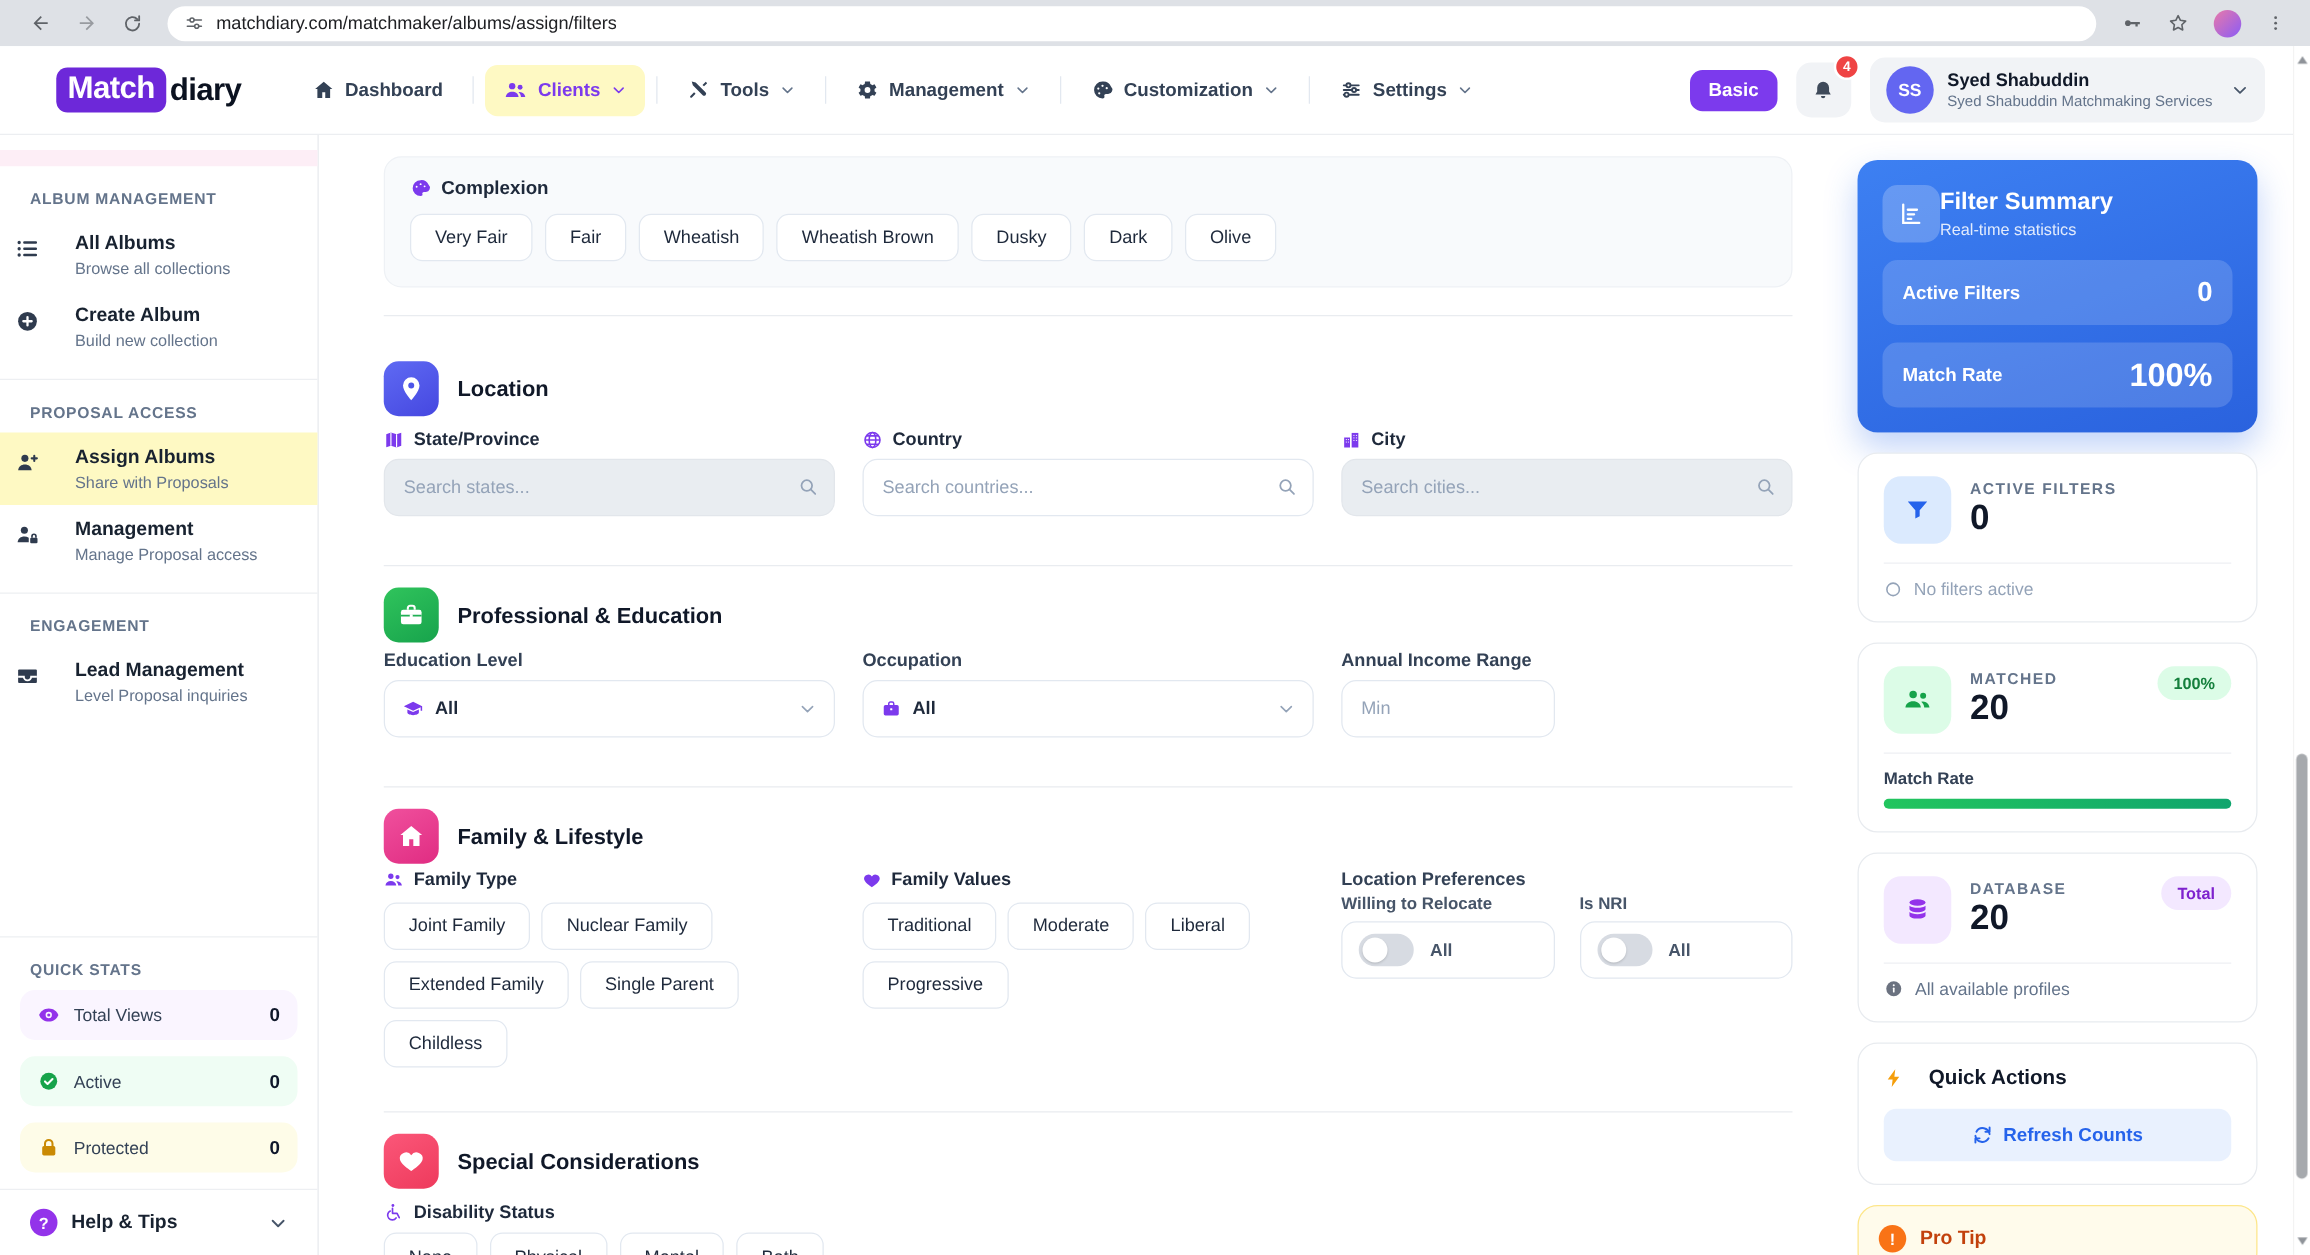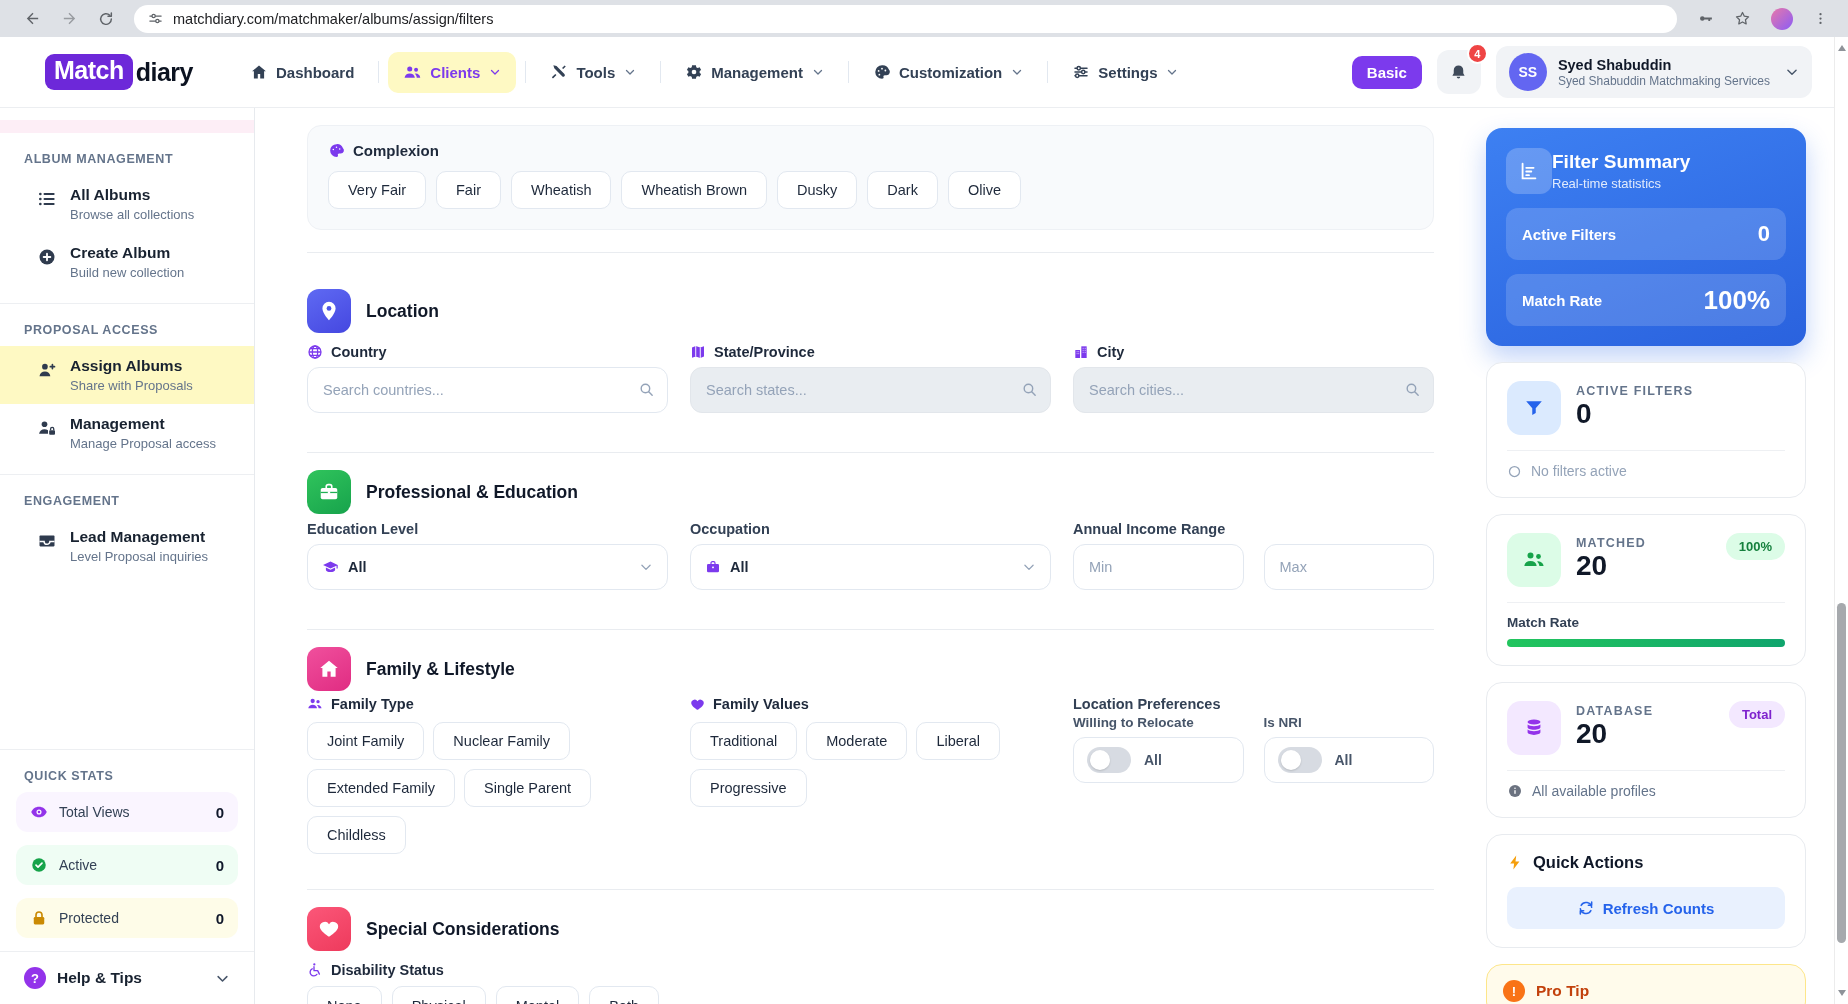--- a/index.html
+++ b/index.html
@@ -36,21 +36,21 @@
   .user-org{font-size:12px;color:#64748b;margin-top:1px}
   .chip-chev{color:#475569;margin-left:4px}
 
   
   .layout{display:flex;height:896px}
 
   
   .sidebar{width:255px;border-right:1px solid #e7eaee;display:flex;flex-direction:column;flex-shrink:0;background:#fff}
   .pink-strip{height:13px;background:#fdeef6;margin-top:12px}
   .side-title{padding:19px 24px 9px;font-size:12.5px;font-weight:700;color:#64748b;letter-spacing:.6px}
-  .side-item{display:flex;gap:13px;padding:11px 37px;align-items:flex-start;cursor:pointer}
+  .side-item{display:flex;gap:28px;padding:11px 12px;align-items:flex-start;cursor:pointer}
   .side-item .si{color:#2f3b4e;margin-top:3px;flex-shrink:0}
   .side-item.active{background:#fef9c3}
   .si-label{font-size:15.5px;font-weight:700;color:#182230}
   .si-desc{font-size:13px;color:#64748b;margin-top:3px}
   .side-div{height:1px;background:#edeff2;margin:12px 0 0}
   .spacer{flex:1}
   .qs-pill{margin:0 16px 13px;border-radius:12px;padding:11px 14px;display:flex;align-items:center;gap:11px}
   .qs-label{font-size:14px;font-weight:500;color:#334155}
   .qs-value{margin-left:auto;font-weight:800;font-size:15px;color:#0f172a}
   .qs-views{background:#faf5ff}
@@ -113,21 +113,21 @@
   .stat-label{font-size:12.5px;font-weight:700;color:#64748b;letter-spacing:1.2px;margin-top:3px}
   .stat-value{font-size:28px;font-weight:800;color:#101828;margin-top:2px;line-height:1}
   .stat-badge{margin-left:auto;font-size:13px;font-weight:700;padding:6px 13px;border-radius:999px}
   .bg-green{background:#dcfce7;color:#15803d}
   .bg-purple{background:#f3e8ff;color:#7e22ce}
   .stat-div{height:1px;background:#eef0f3;margin:15px 0 12px}
   .note-row{display:flex;align-items:center;gap:9px;color:#94a3b8;font-size:14px}
   .note-row.dark{color:#64748b}
   .bar-label{font-size:13.5px;color:#334155;font-weight:600}
   .bar{height:8px;border-radius:4px;background:linear-gradient(90deg,#22c55e,#10a56d);margin-top:9px;width:0}
-  .qa-title{display:flex;align-items:center;gap:9px;font-size:16.5px;font-weight:800;color:#101828}
+  .qa-title{display:flex;align-items:center;gap:19px;font-size:16.5px;font-weight:800;color:#101828}
   .qa-btn{margin-top:15px;height:42px;background:#e9f1fe;border-radius:10px;display:flex;align-items:center;justify-content:center;gap:9px;color:#2563eb;font-weight:700;font-size:15px;cursor:pointer;border:none;width:100%;font-family:"Liberation Sans",sans-serif}
   .protip{background:#fffbeb;border:1px solid #fde68a;border-radius:16px;padding:15px 16px;margin-top:16px;display:flex;gap:11px;align-items:center}
   .pt-icon{width:22px;height:22px;border-radius:50%;background:#f97316;color:#fff;font-weight:800;font-size:13px;display:flex;align-items:center;justify-content:center;flex-shrink:0}
   .pt-title{font-weight:800;font-size:15.5px;color:#c2410c}
 
   
   .scrollbar{position:fixed;top:37px;right:0;width:14px;height:967px;background:#fff;border-left:1px solid #ececec}
   .sb-up{position:absolute;top:8px;left:3px;width:0;height:0;border-left:4px solid transparent;border-right:4px solid transparent;border-bottom:6px solid #8f9399;cursor:pointer}
   .sb-down{position:absolute;bottom:8px;left:3px;width:0;height:0;border-left:4px solid transparent;border-right:4px solid transparent;border-top:6px solid #8f9399;cursor:pointer}
   .sb-thumb{position:absolute;top:566px;left:2px;width:9px;height:340px;background:#a6a9ad;border-radius:5px;cursor:pointer}
@@ -456,50 +456,50 @@
             <path d="M12 2a7.2 7.2 0 0 0-7.2 7.2C4.8 14.4 12 22 12 22s7.2-7.6 7.2-12.8A7.2 7.2 0 0 0 12 2z"></path>
             <circle cx="12" cy="9.2" r="2.6" fill="#4d55e8"></circle>
           </svg>
         </span>
       <span class="sec-title">Location</span>
     </div>
     <div class="grid3">
       <div>
         <div class="flabel" style="font-size:14.5px">
           <span class="fic">
+              <svg width="16" height="16" viewBox="0 0 24 24" fill="currentColor">
+                <path d="M3 5.2 8.6 3l6.8 2.2L21 3.4v15.4L15.4 21l-6.8-2.2L3 20.6z"></path>
+                <path d="M8.6 3v15.8M15.4 5.2V21" stroke="#fff" stroke-width="1.4"></path>
+              </svg>
+            </span>
+          <span>State/Province</span>
+        </div>
+        <div class="iwrap">
+          <input class="inp off" placeholder="Search states..." style="">
+          <span class="mag">
+              <svg width="17" height="17" viewBox="0 0 24 24" fill="none" stroke="currentColor" stroke-width="2">
+                <circle cx="10.5" cy="10.5" r="6"></circle>
+                <path d="M15.2 15.2 20 20" stroke-linecap="round"></path>
+              </svg>
+            </span>
+        </div>
+      </div>
+      <div>
+        <div class="flabel" style="font-size:14.5px">
+          <span class="fic">
               <svg width="16" height="16" viewBox="0 0 24 24" fill="none" stroke="currentColor" stroke-width="1.9">
                 <circle cx="12" cy="12" r="9"></circle>
                 <ellipse cx="12" cy="12" rx="4" ry="9"></ellipse>
                 <path d="M3 12h18M4.3 7h15.4M4.3 17h15.4"></path>
               </svg>
             </span>
           <span>Country</span>
         </div>
         <div class="iwrap">
           <input class="inp" placeholder="Search countries..." style="">
-          <span class="mag">
-              <svg width="17" height="17" viewBox="0 0 24 24" fill="none" stroke="currentColor" stroke-width="2">
-                <circle cx="10.5" cy="10.5" r="6"></circle>
-                <path d="M15.2 15.2 20 20" stroke-linecap="round"></path>
-              </svg>
-            </span>
-        </div>
-      </div>
-      <div>
-        <div class="flabel" style="font-size:14.5px">
-          <span class="fic">
-              <svg width="16" height="16" viewBox="0 0 24 24" fill="currentColor">
-                <path d="M3 5.2 8.6 3l6.8 2.2L21 3.4v15.4L15.4 21l-6.8-2.2L3 20.6z"></path>
-                <path d="M8.6 3v15.8M15.4 5.2V21" stroke="#fff" stroke-width="1.4"></path>
-              </svg>
-            </span>
-          <span>State/Province</span>
-        </div>
-        <div class="iwrap">
-          <input class="inp off" placeholder="Search states..." style="">
           <span class="mag">
               <svg width="17" height="17" viewBox="0 0 24 24" fill="none" stroke="currentColor" stroke-width="2">
                 <circle cx="10.5" cy="10.5" r="6"></circle>
                 <path d="M15.2 15.2 20 20" stroke-linecap="round"></path>
               </svg>
             </span>
         </div>
       </div>
       <div>
         <div class="flabel" style="font-size:14.5px">
@@ -570,21 +570,20 @@
               <svg width="14" height="14" viewBox="0 0 24 24" fill="none" stroke="currentColor" stroke-width="2.2" stroke-linecap="round" stroke-linejoin="round">
                 <path d="M5 9l7 7 7-7"></path>
               </svg>
             </span>
         </div>
       </div>
       <div>
         <div class="plain-label">Annual Income Range</div>
         <div class="grid2" style="margin-top:7px">
           <input class="inp" style="padding-right: 15px;" placeholder="Min">
-          <input class="inp" style="padding-right: 15px;" placeholder="Max">
         </div>
       </div>
     </div>
 
     <div class="divider" style="margin-top:39px"></div>
 
     <div class="sec-head" style="margin-top:17px">
       <span class="sec-icon ic-fam">
           <svg width="22" height="22" viewBox="0 0 24 24" fill="currentColor">
             <path d="M12 3 2.5 11h2.3v9.5h5.4v-5.8h3.6v5.8h5.4V11h2.3z"></path>

